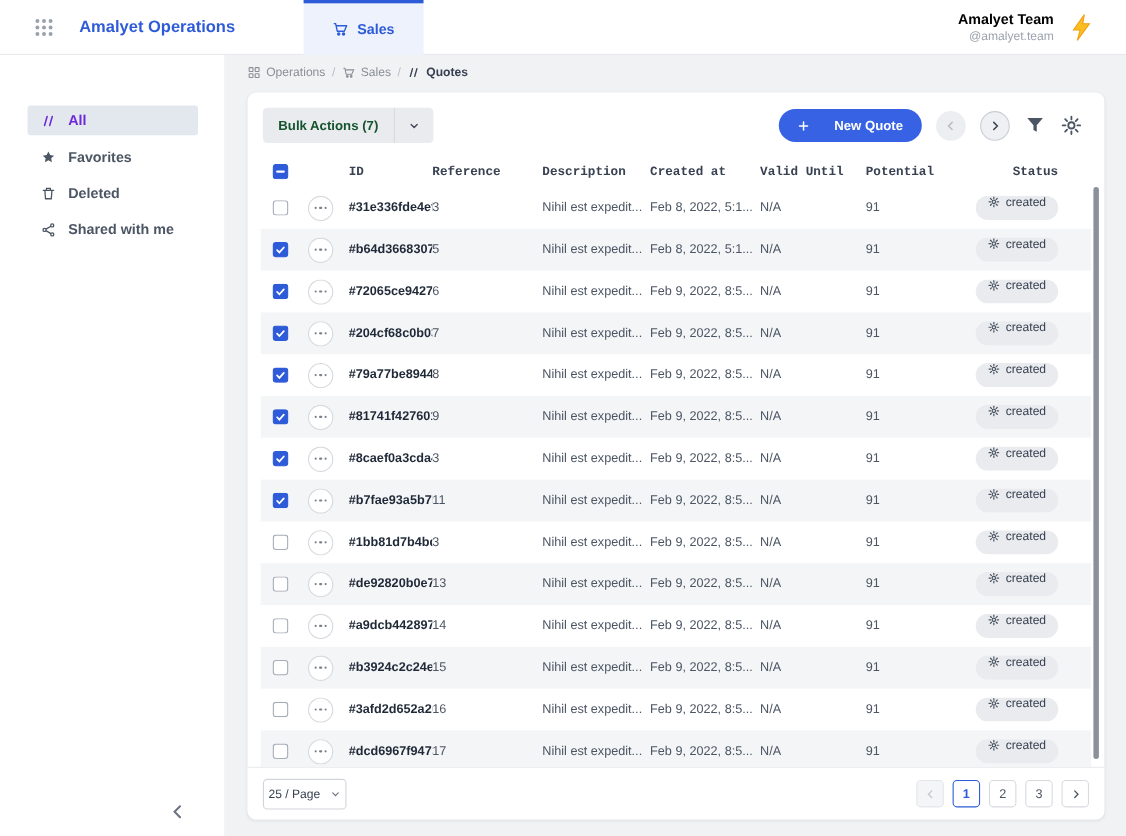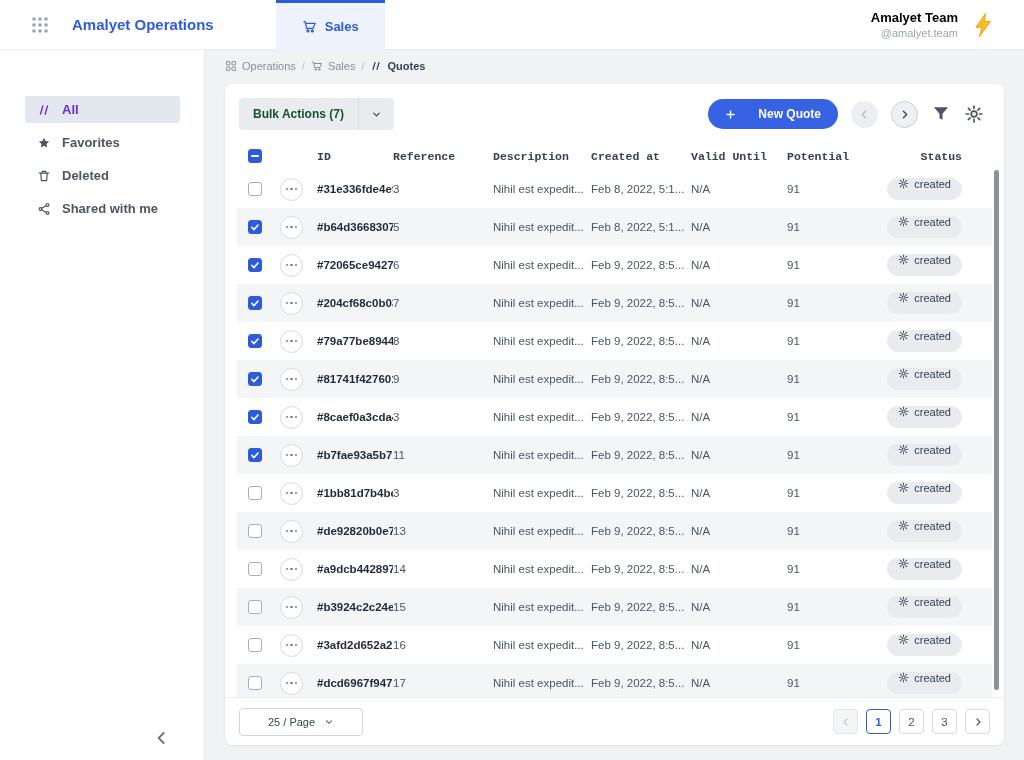--- a/index.html
+++ b/index.html
@@ -88,21 +88,21 @@
     background:#fff; display:flex; align-items:center; justify-content:center; gap:2px;
     cursor:pointer; margin-left:7px; }
   .dots-btn i { width:2.5px; height:2.5px; border-radius:50%; background:#7a8089; }
   .pill { display:inline-flex; gap:5px; height:22px; padding:0 11px;
     background:#e9ebee; border-radius:11px; font-size:11px; color:#374151; }
   .pill svg { width:11px; height:11px; color:#4b5563; }
 
   
   .card-footer { position:absolute; left:0; right:0; bottom:0; height:48px; background:#fff;
     border-top:1px solid #e8eaed; display:flex; align-items:center; padding:0 14px; z-index:2; }
-  .pagesize { display:flex; align-items:center; gap:9px; height:28px; padding:0 28px;
+  .pagesize { display:flex; align-items:center; gap:9px; height:28px; padding:0 4px;
     border:1px solid #d1d5db; border-radius:4px; font-size:11px; color:#374151; cursor:pointer; }
   .pagesize svg { width:10px; height:10px; color:#6b7280; }
   .pager { margin-left:auto; display:flex; align-items:center; gap:8px; }
   .pg { min-width:25px; height:25px; border:1px solid #d7dade; border-radius:4px;
     background:#fff; font-family:inherit; font-size:11.5px; color:#4b5563;
     display:flex; align-items:center; justify-content:center; cursor:pointer; }
   .pg.active { border-color:#2e5bd8; color:#2e5bd8; font-weight:700; }
   .pg.disabled { background:#f4f5f7; color:#c3c7cd; border-color:#e3e5e9; cursor:default; }
   .pg svg { width:12px; height:12px; }
 

